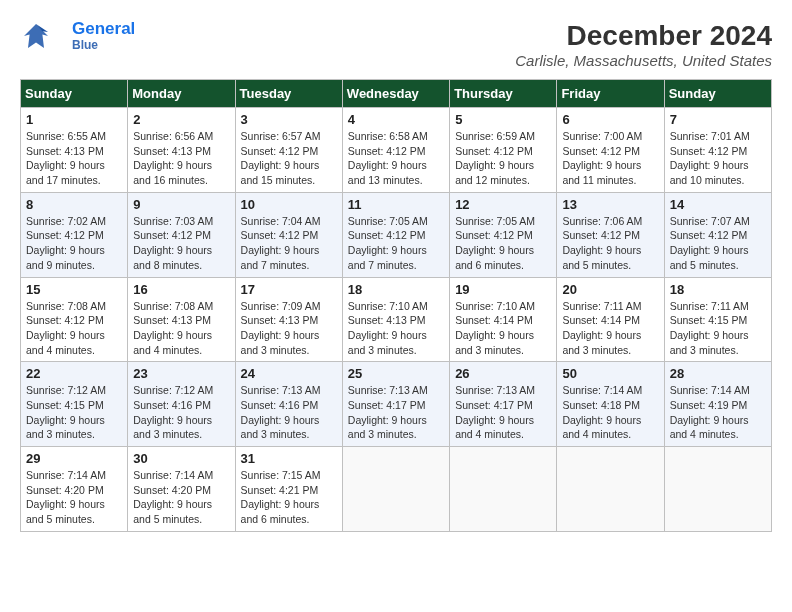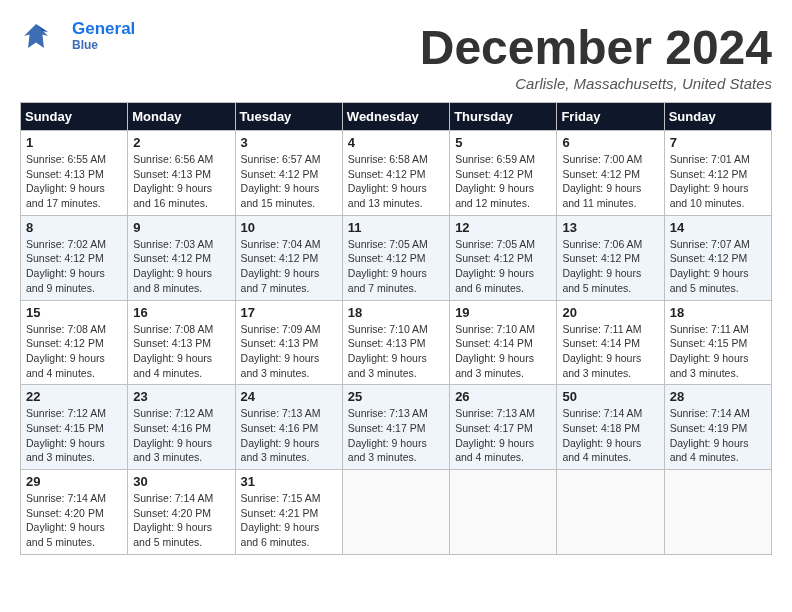--- a/index.html
+++ b/index.html
@@ -22,36 +22,36 @@
       gap: 20px;
     }
     .logo-bird {
       width: 32px;
       height: 32px;
     }
     .title-area {
       text-align: right;
     }
     .month-title {
-      font-size: 48px;
+      font-size: 28px;
       font-weight: bold;
       color: #333;
     }
     .location {
       font-size: 15px;
       color: #555;
       font-style: italic;
     }
     .calendar {
       width: 100%;
       border-collapse: collapse;
       font-size: 11px;
     }
     .calendar th {
-      background-color: #0f172a;
+      background-color: #14532d;
       color: #fff;
       padding: 6px 4px;
       text-align: left;
       font-size: 13px;
       font-weight: bold;
       border: 1px solid #c0c0c0;
     }
     .calendar td {
       border: 1px solid #c0c0c0;
       vertical-align: top;

